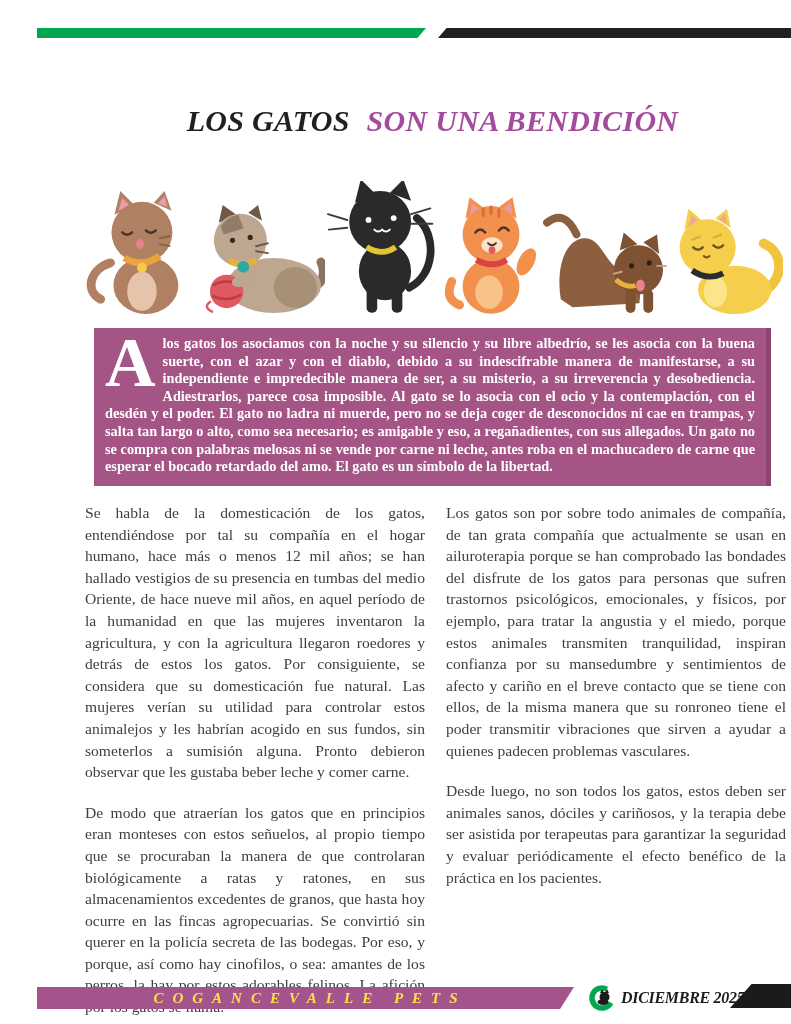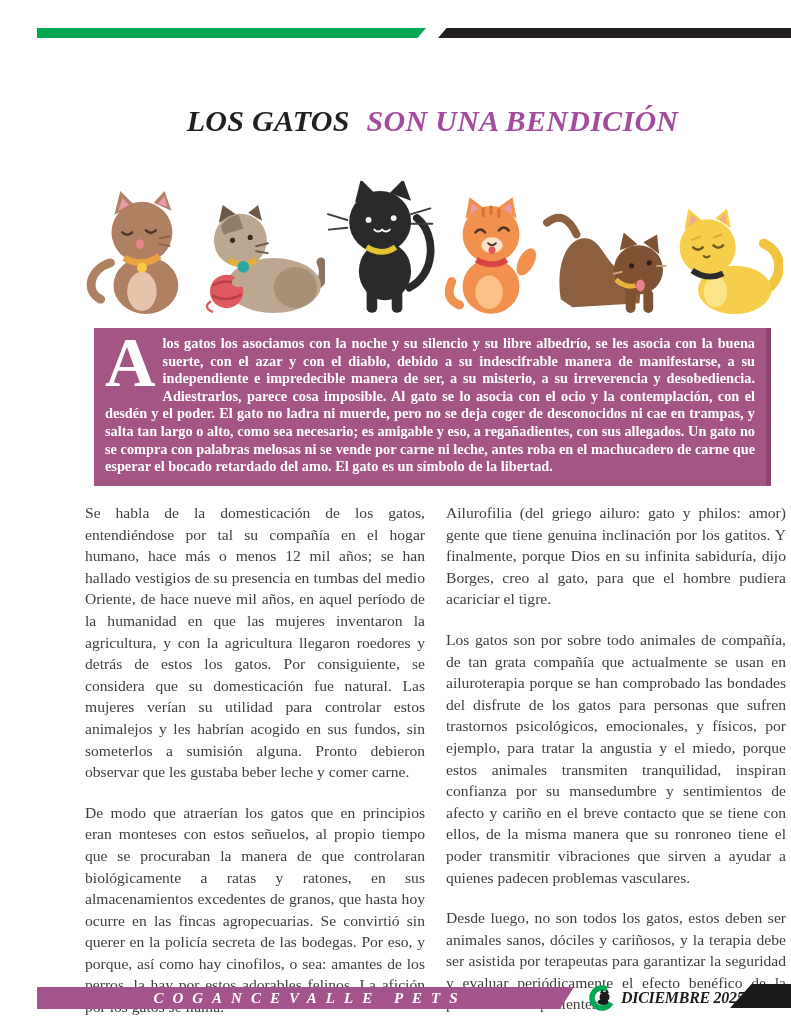--- a/index.html
+++ b/index.html
@@ -51,21 +51,21 @@
     position:absolute; top:502px; left:48px; width:701px;
     display:grid; grid-template-columns:1fr 1fr; column-gap:21px;
     color:#3e3e3e; font-size:15.6px; line-height:21.6px; text-align:justify;
   }
   .columns p { margin:0 0 19px 0; }
 
   
   .footer-bar {
     position:absolute; top:987px; left:0; width:537px; height:22px;
     background:#A4538C; clip-path:polygon(0 0,100% 0,97.4% 100%,0 100%);
-    color:#ffffff; font-weight:bold; font-style:italic;
+    color:#fde047; font-weight:bold; font-style:italic;
     font-size:15px; line-height:22px; letter-spacing:9px;
     text-align:center; text-indent:9px;
   }
   .footer-logo { position:absolute; top:985px; left:552px; width:26px; height:26px; }
   .footer-date {
     position:absolute; top:989px; left:584px;
     font-weight:bold; font-style:italic; font-size:16px; color:#1c1c1c;
     letter-spacing:-0.3px; white-space:nowrap;
   }
   .footer-page {
@@ -196,21 +196,20 @@
   <div class="intro">
     <span class="dropcap">A</span><span>los gatos los asociamos con la noche y su silencio y su libre albedrío, se les asocia con la buena suerte, con el azar y con el diablo, debido a su indescifrable manera de manifestarse, a su independiente e impredecible manera de ser, a su misterio, a su irreverencia y desobediencia. Adiestrarlos, parece cosa imposible. Al gato se lo asocia con el ocio y la contemplación, con el desdén y el poder. El gato no ladra ni muerde, pero no se deja coger de desconocidos ni cae en trampas, y salta tan largo o alto, como sea necesario; es amigable y eso, a regañadientes, con sus allegados. Un gato no se compra con palabras melosas ni se vende por carne ni leche, antes roba en el machucadero de carne que esperar el bocado retardado del amo. El gato es un símbolo de la libertad.</span>
   </div>
 
   <div class="columns">
     <div class="col">
       <p>Se habla de la domesticación de los gatos, entendiéndose por tal su compañía en el hogar humano, hace más o menos 12 mil años; se han hallado vestigios de su presencia en tumbas del medio Oriente, de hace nueve mil años, en aquel período de la humanidad en que las mujeres inventaron la agricultura, y con la agricultura llegaron roedores y detrás de estos los gatos. Por consiguiente, se considera que su domesticación fue natural. Las mujeres verían su utilidad para controlar estos animalejos y les habrían acogido en sus fundos, sin someterlos a sumisión alguna. Pronto debieron observar que les gustaba beber leche y comer carne.</p>
       <p>De modo que atraerían los gatos que en principios eran monteses con estos señuelos, al propio tiempo que se procuraban la manera de que controlaran biológicamente a ratas y ratones, en sus almacenamientos excedentes de granos, que hasta hoy ocurre en las fincas agropecuarias. Se convirtió sin querer en la policía secreta de las bodegas. Por eso, y porque, así como hay cinofilos, o sea: amantes de los perros, la hay por estos adorables felinos. La afición por los gatos se llama:</p>
     </div>
     <div class="col">
-      <p>Ailurofilia (del griego ailuro: gato y philos: amor) gente que tiene genuina inclinación por los gatitos. Y finalmente, porque Dios en su infinita sabiduría, dijo Borges, creo al gato, para que el hombre pudiera acariciar el tigre.</p>
       <p>Los gatos son por sobre todo animales de compañía, de tan grata compañía que actualmente se usan en ailuroterapia porque se han comprobado las bondades del disfrute de los gatos para personas que sufren trastornos psicológicos, emocionales, y físicos, por ejemplo, para tratar la angustia y el miedo, porque estos animales transmiten tranquilidad, inspiran confianza por su mansedumbre y sentimientos de afecto y cariño en el breve contacto que se tiene con ellos, de la misma manera que su ronroneo tiene el poder transmitir vibraciones que sirven a ayudar a quienes padecen problemas vasculares.</p>
       <p>Desde luego, no son todos los gatos, estos deben ser animales sanos, dóciles y cariñosos, y la terapia debe ser asistida por terapeutas para garantizar la seguridad y evaluar periódicamente el efecto benéfico de la práctica en los pacientes.</p>
     </div>
   </div>
 
   <div class="footer-bar">COGANCEVALLE PETS</div>
 
   <svg class="footer-logo" viewBox="0 0 26 26">
     <circle cx="13" cy="13" r="10" fill="none" stroke="#00A651" stroke-width="5.5" stroke-dasharray="47 16" transform="rotate(28 13 13)"></circle>
     <polygon points="11,8 13,4 15,8" fill="#1b1b1b"></polygon>

